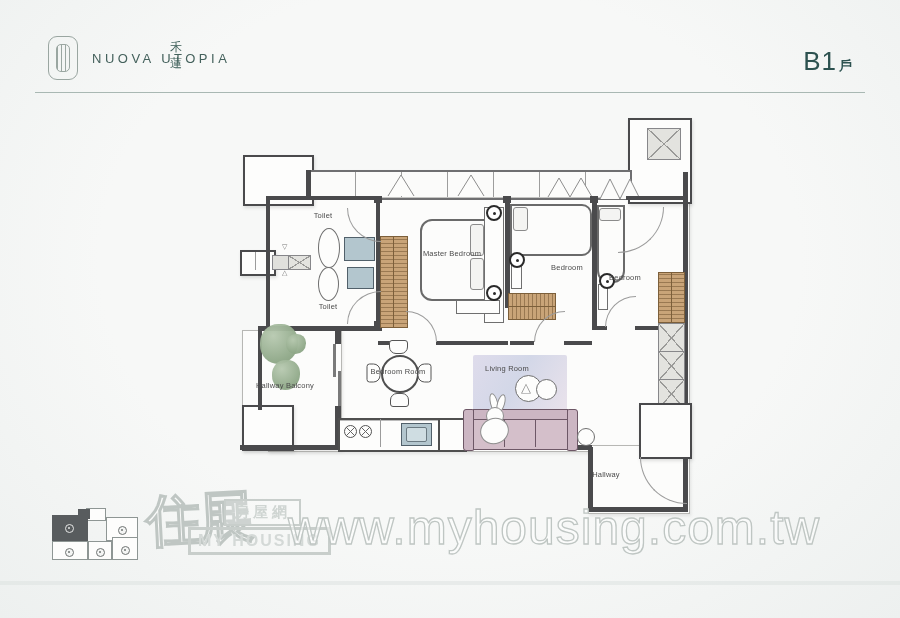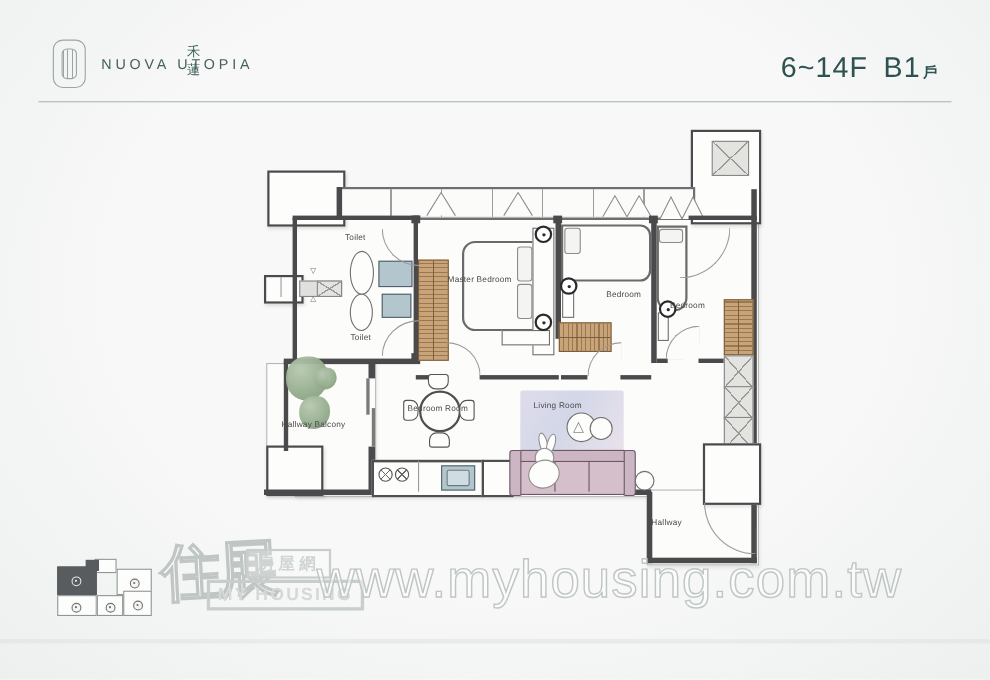--- a/index.html
+++ b/index.html
@@ -85,21 +85,20 @@
 <body>
 
 <div class="page">
 
   <div class="emblem">
     <div class="inner"></div>
   </div>
   <div class="brand-en">NUOVA UTOPIA</div>
   <div class="brand-cn-v">禾蓮</div>
   <div class="plan-title">
-    <span class="pt-floor">6~14F</span>
     <span class="pt-unit">B1</span>
     <span class="pt-suffix">戶</span>
   </div>
   <div class="rule"></div>
 
   <div class="plan">
 
     <div class="room" style="left:38px;top:58px;width:420px;height:280px"></div>
     <div class="room" style="left:358px;top:333px;width:100px;height:67px"></div>
     <div class="room" style="left:12px;top:218px;width:98px;height:118px"></div>
@@ -226,21 +225,21 @@
 
     <div class="arc arc-bl" style="left:117px;top:96px;width:33px;height:33px"></div>
     <div class="arc arc-tl" style="left:117px;top:179px;width:33px;height:32px"></div>
     <div class="arc arc-tr" style="left:176px;top:199px;width:30px;height:30px"></div>
     <div class="arc arc-tl" style="left:304px;top:199px;width:30px;height:30px"></div>
     <div class="arc arc-tl" style="left:375px;top:184px;width:30px;height:30px"></div>
     <div class="arc arc-br" style="left:388px;top:95px;width:45px;height:45px"></div>
 
     <div class="label" style="left:67px;top:99px;width:52px">Toilet</div>
     <div class="label" style="left:72px;top:190px;width:52px">Toilet</div>
-    <div class="label" style="left:166px;top:137px;width:80px">Master Bedroom</div>
+    <div class="label" style="left:182px;top:137px;width:80px">Master Bedroom</div>
     <div class="label" style="left:307px;top:151px;width:60px">Bedroom</div>
     <div class="label" style="left:365px;top:161px;width:60px">Bedroom</div>
     <div class="label" style="left:15px;top:269px;width:80px">Hallway Balcony</div>
     <div class="label" style="left:128px;top:255px;width:80px">Bedroom Room</div>
     <div class="label" style="left:244px;top:252px;width:66px">Living Room</div>
     <div class="label" style="left:336px;top:358px;width:80px">Hallway</div>
   </div>
 
   <div class="kp">
     <div class="kpc" style="left:36px;top:2px;width:20px;height:13px"></div>

